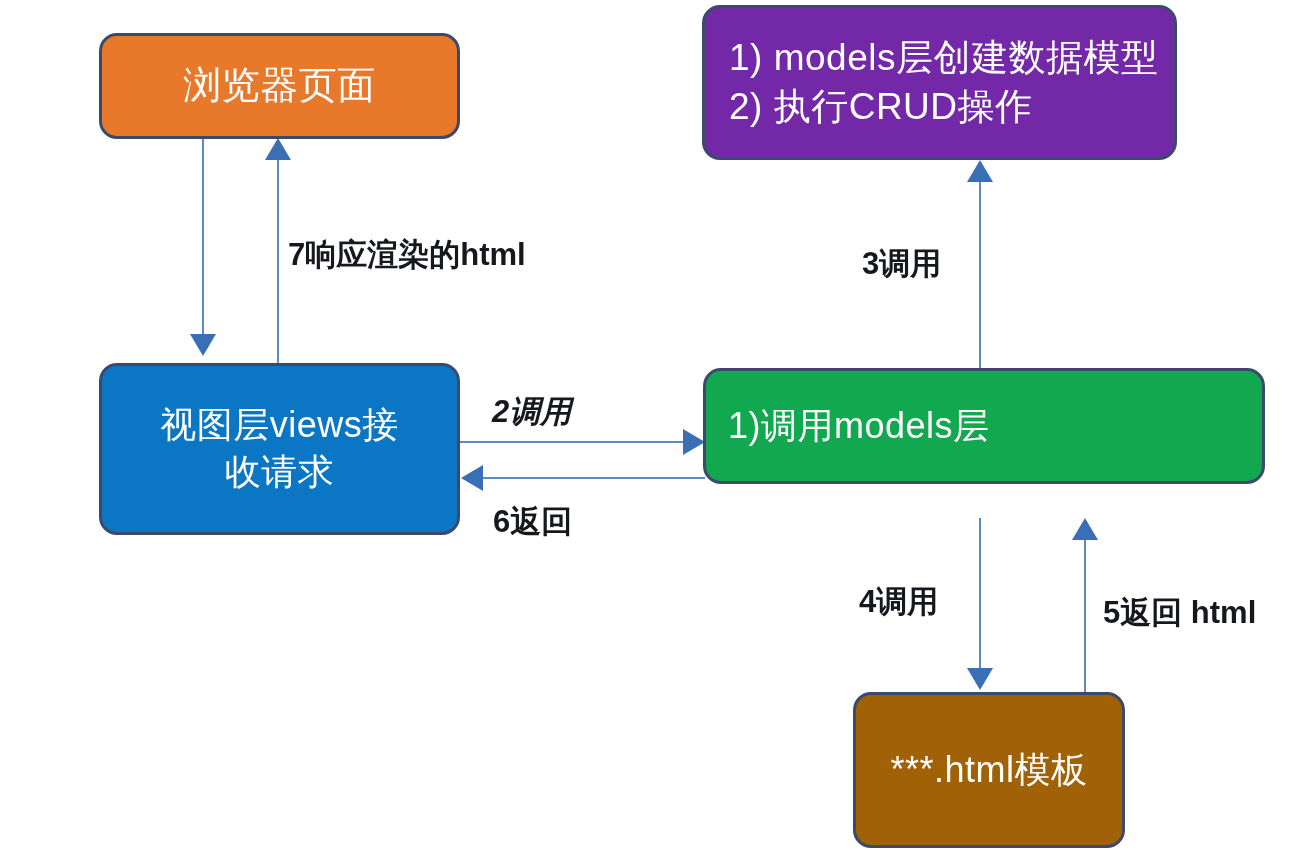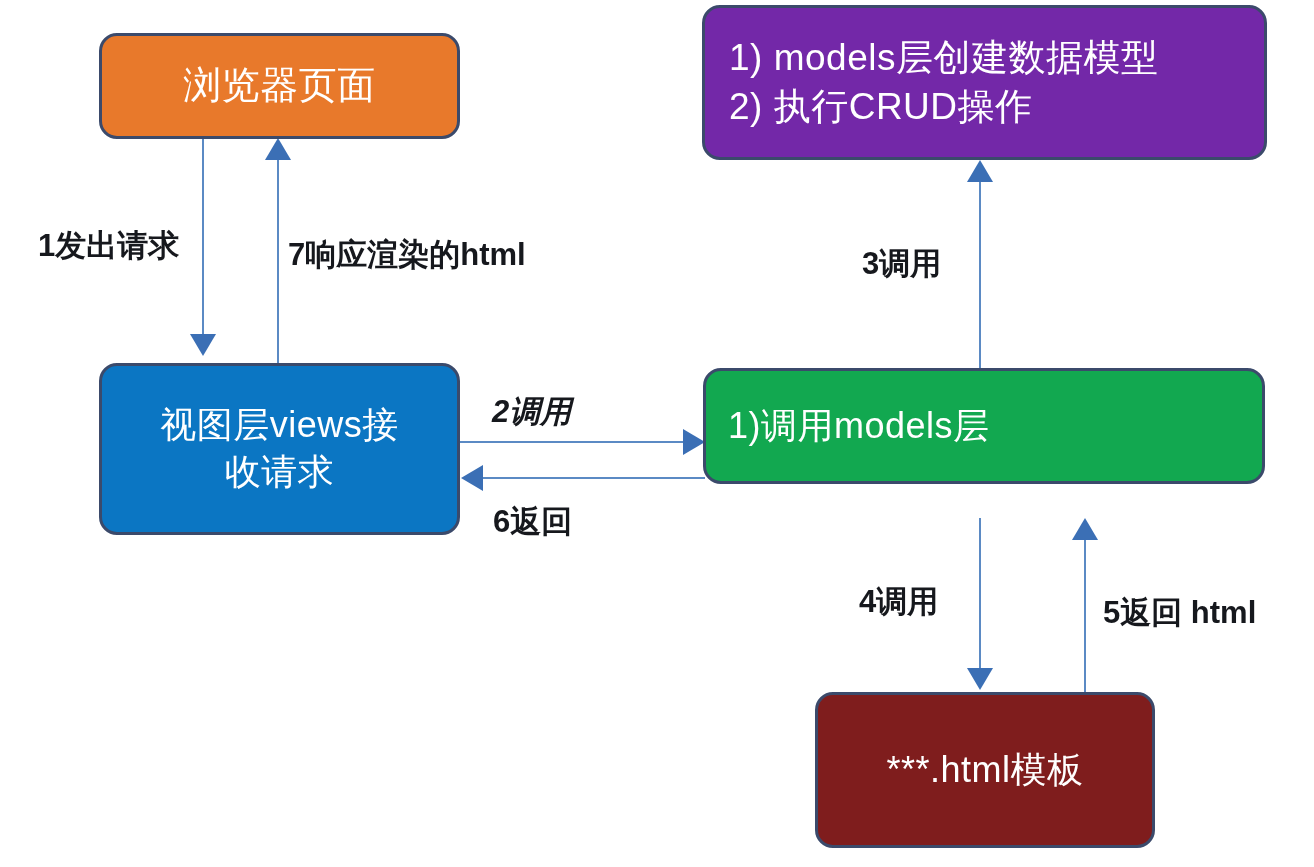--- a/index.html
+++ b/index.html
@@ -38,34 +38,34 @@
     background: #e8792b;
     font-size: 38px;
   }
   #node-views {
     left: 99px;  top: 363px; width: 361px; height: 172px;
     background: #0b76c3;
     font-size: 36px;
     padding: 0 36px;
   }
   #node-models {
-    left: 702px; top: 5px;   width: 565px; height: 155px;
+    left: 702px; top: 5px;   width: 475px; height: 155px;
     background: #7328a8;
     font-size: 37px;
     padding: 0 24px;
   }
   #node-views-detail {
     left: 703px; top: 368px; width: 562px; height: 116px;
     background: #12a850;
     font-size: 36px;
     padding: 0 22px;
   }
   #node-template {
-    left: 815px; top: 692px; width: 340px; height: 156px;
-    background: #7f1d1d;
+    left: 853px; top: 692px; width: 272px; height: 156px;
+    background: #a16207;
     font-size: 36px;
   }
 
   .node .lines { width: 100%; }
   .node .lines > div { white-space: nowrap; }
 
   
   .conn {
     position: absolute;
     background: #5b8ac4;
@@ -128,21 +128,20 @@
 
   <div class="conn v" style="left:979px; top:180px; height:188px;"></div>
   <div class="arrow up" style="left:967px; top:160px;"></div>
 
   <div class="conn v" style="left:979px; top:518px; height:152px;"></div>
   <div class="arrow down" style="left:967px; top:668px;"></div>
 
   <div class="conn v" style="left:1084px; top:540px; height:152px;"></div>
   <div class="arrow up" style="left:1072px; top:518px;"></div>
 
-  <div class="edge-label" style="left:38px; top:225px;">1发出请求</div>
   <div class="edge-label" style="left:288px; top:234px;">7响应渲染的html</div>
   <div class="edge-label" style="left:492px; top:391px;font-style:italic;">2调用</div>
   <div class="edge-label" style="left:493px; top:501px;">6返回</div>
   <div class="edge-label" style="left:862px; top:243px;">3调用</div>
   <div class="edge-label" style="left:859px; top:581px;">4调用</div>
   <div class="edge-label" style="left:1103px; top:592px;">5返回 html</div>
 
   <div class="node center" id="node-browser">
     <div class="lines">
       <div>浏览器页面</div>

